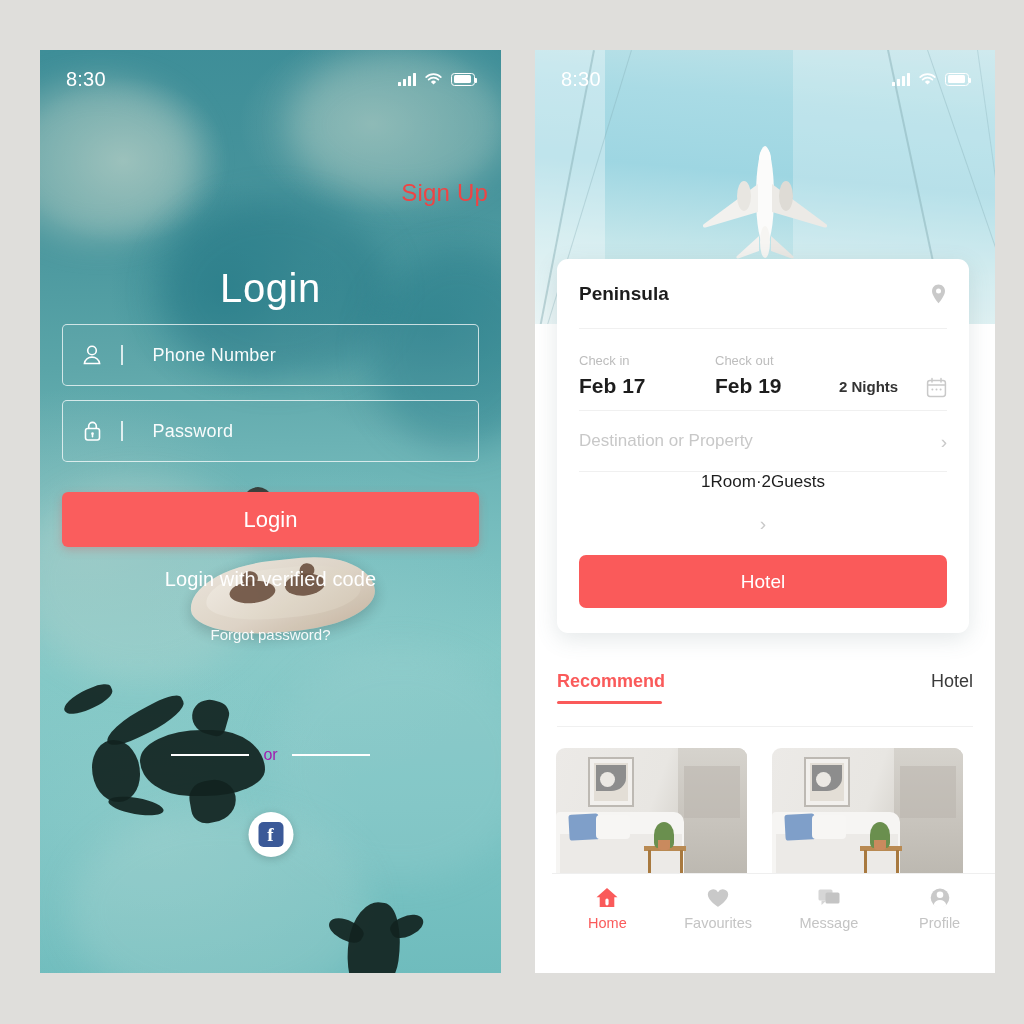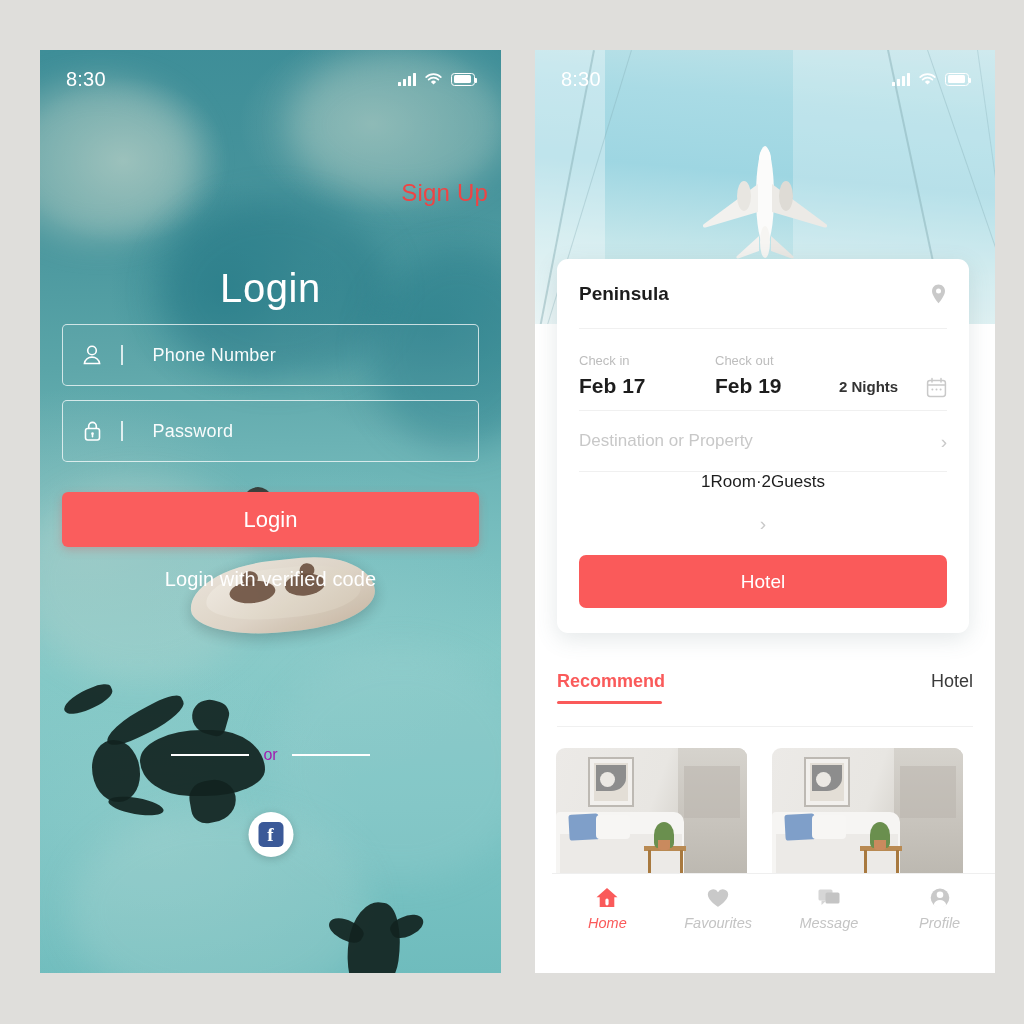--- a/index.html
+++ b/index.html
@@ -169,21 +169,21 @@
     background: #fa5a5a; border-radius: 2px; }
   .tabline { position: absolute; top: 676px; left: 22px; right: 22px; height: 1px; background: #f0f0f0; z-index: 14; }
 
   .cards { position: absolute; top: 698px; left: 21px; right: 21px; display: flex; gap: 25px; z-index: 12; }
   .hcard { width: 191px; cursor: pointer; }
   .hphoto { width: 191px; height: 137px; border-radius: 9px; overflow: hidden; position: relative;
     background: linear-gradient(110deg,#eceae7 0%,#e8e6e2 48%,#d8d5cf 64%,#cfccc6 100%); }
   .hname { margin-top: 11px; font-size: 17.5px; font-weight: 700; color: #1d1d1d; line-height: 1.25; }
 
   .bottomnav { position: absolute; left: 17px; right: 0; bottom: 0; height: 100px; background: #fff;
-    border-top: 1px solid #efefef; z-index: 30; display: flex; align-items: flex-start; padding-top: 12px; font-style: italic; }
+    border-top: 1px solid #efefef; z-index: 30; display: flex; align-items: flex-start; padding-top: 12px; }
   .nav-item { flex: 1; display: flex; flex-direction: column; align-items: center; gap: 5px; cursor: pointer; }
   .nav-item .nlbl { font-size: 14.5px; color: #c4c4c4; }
   .nav-item.active .nlbl { color: #fa5a5a; }
 </style>
 </head>
 <body>
 
 <div class="canvas">
 
   <div class="phone" id="phone-login">
@@ -260,20 +260,21 @@
           <circle cx="10.5" cy="14.6" r="1.3" fill="#fff" stroke="none"></circle>
           <path d="M10.5 15.6v2.2" stroke-linecap="round"></path>
         </svg>
       </span>
       <span class="fdiv"></span>
       <span class="fph">Password</span>
     </div>
 
     <button class="btn-login">Login</button>
     <div class="verified">Login with verified code</div>
+    <div class="forgot">Forgot password?</div>
 
     <div class="or-row">
       <span class="ln"></span>
       <span class="or">or</span>
       <span class="ln"></span>
     </div>
 
     <div class="fb-btn">
       <span class="fb-sq">f</span>
     </div>

